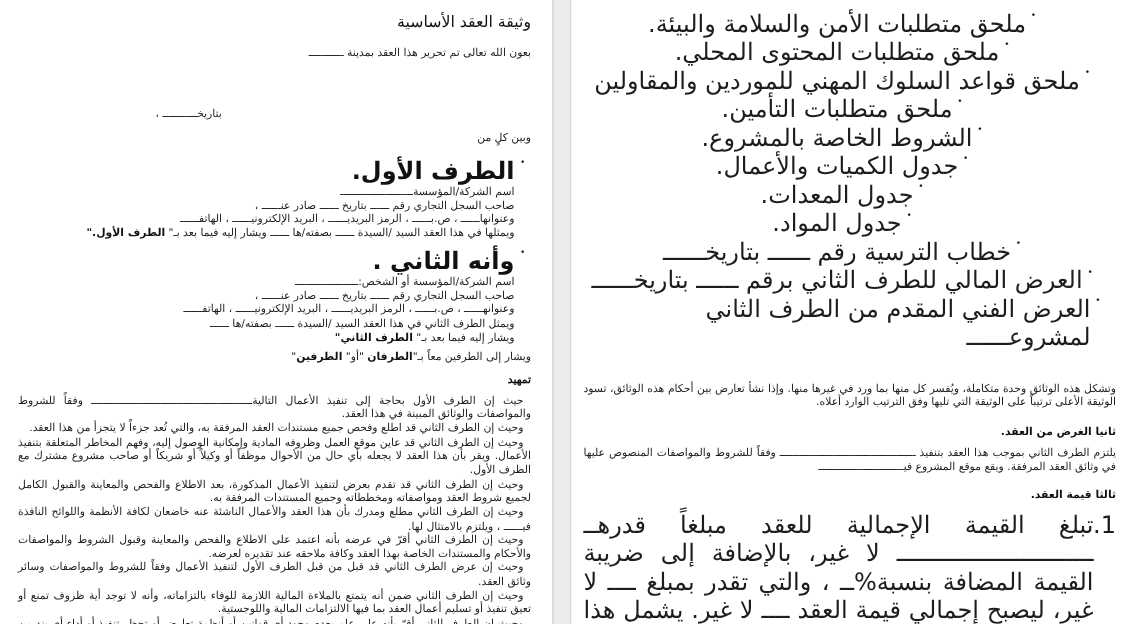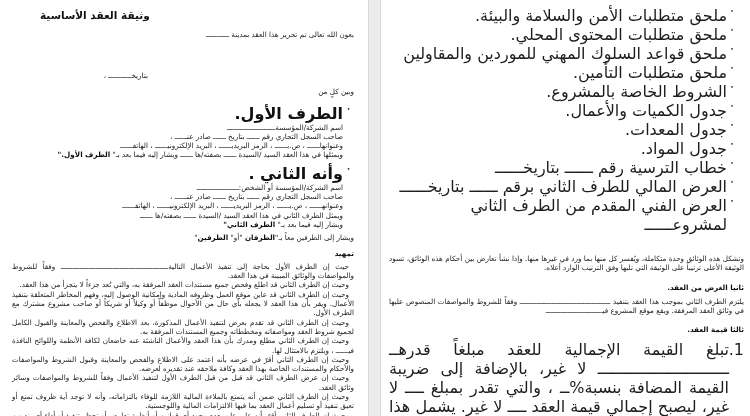--- a/index.html
+++ b/index.html
@@ -4,47 +4,47 @@
 <style>
   * { box-sizing: border-box; margin: 0; padding: 0; }
   html, body { width: 750px; height: 416px; overflow: hidden; }
   body { font-family: "DejaVu Sans", sans-serif; color: #1d1d1d; background: #ececec; }
   .viewport { display: flex; width: 750px; height: 416px; }
   .page { background: #ffffff; direction: rtl; overflow: hidden; height: 416px; }
   .page-left  { width: 368px; padding: 6px 14px 0 12px; }
   .page-gap   { width: 13px; background: #ececec; border-left: 1px solid #d8d8d8; border-right: 1px solid #d8d8d8; }
   .page-right { width: 369px; padding: 4px 6px 0 8px; }
 
-  .title { font-size: 10.5px; font-weight: bold; text-align: left; margin: 3px 0 9px 28px; color: #111; }
+  .title { font-size: 10.5px; font-weight: normal; text-align: right; margin: 3px 0 9px 28px; color: #111; }
 
   p, .row, h2 { font-size: 7.2px; line-height: 9.3px; }
   .para { text-align: justify; }
   .indent { text-indent: 5px; }
   .rline { text-align: right; }
 
   h2.sec { font-weight: bold; text-align: right; color: #111; }
   .pl h2.sec { margin: 0 0 4px; }
   .pr h2.sec { margin: 10px 0 5px; }
 
   .opening { display: flex; direction: rtl; margin-bottom: 7px; }
   .opening .date-part { margin-right: 58px; margin-top: 41px; }
   .between { margin-bottom: 7px; }
 
   .party { margin-bottom: 4px; }
   .bullet-row { display: flex; direction: rtl; }
   .bullet { width: 11px; flex: 0 0 11px; text-align: center; font-size: 6px; line-height: 9.3px; }
   .party-heading { font-weight: bold; color: #111; }
   .party-lines { padding-right: 11px; }
   .note { margin: 2px 0 6px; }
-  .preamble-h { margin: 0 0 4px; }
+  .preamble-h { margin: 0 0 4px; font-family: Liberation Serif, serif; }
   .conclusion { margin-top: 6px; }
   .docs-h { margin-top: 5px !important; margin-bottom: 3px !important; }
 
   .attachments { padding-right: 7px; margin-top: 2px; }
-  .att { display: flex; direction: rtl; }
+  .att { display: flex; direction: rtl; justify-content: center; }
   .att .bullet { width: 10px; flex: 0 0 10px; }
   .integration { margin-top: 20px; }
   .num-item { display: flex; direction: rtl; margin-bottom: 2px; }
   .num { width: 15px; flex: 0 0 15px; }
   .num-text { flex: 1; text-align: justify; }
 
   .b { font-weight: bold; color: #111; }
 </style>
 </head>
 <body>

